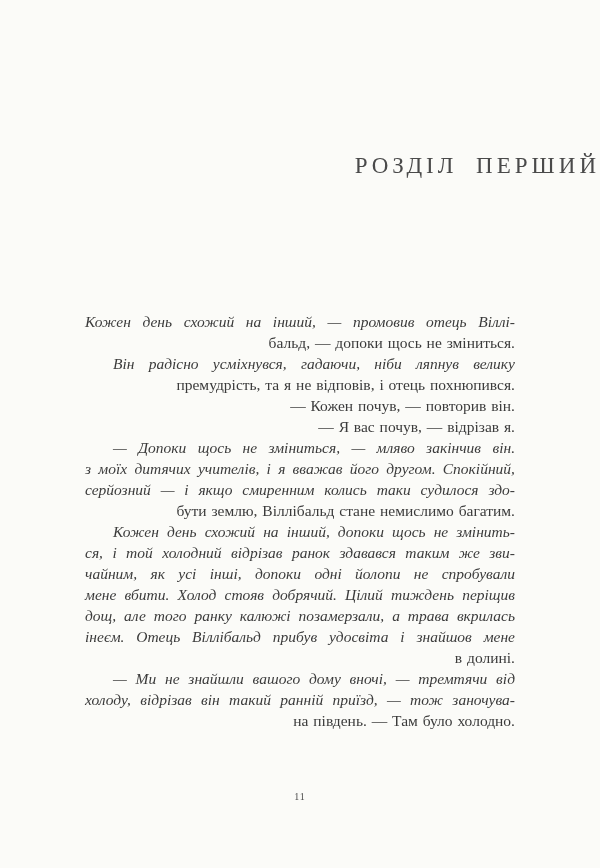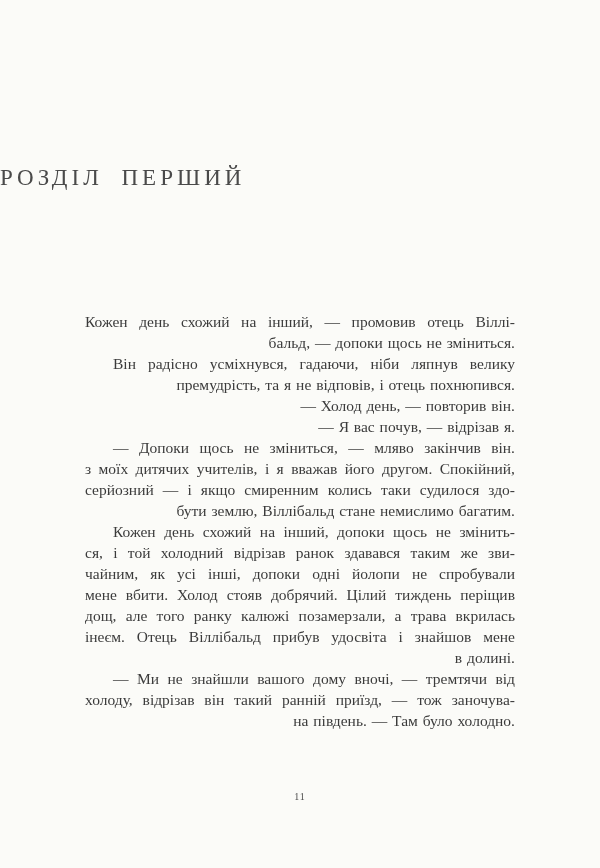--- a/index.html
+++ b/index.html
@@ -12,24 +12,24 @@
   .page {
     position: relative;
     width: 600px;
     height: 868px;
     background: var(--bg);
     font-family: "Liberation Serif", "DejaVu Serif", serif;
     overflow: hidden;
   }
   .chapter-heading {
     position: absolute;
-    top: 163px;
+    top: 151px;
     left: 0;
     width: 100%;
-    text-align: left;
+    text-align: right;
     font-size: 23px;
     line-height: 30px;
     letter-spacing: 4px;
     word-spacing: 9px;
     color: var(--heading);
     font-weight: 400;
   }
   .text-block {
     position: absolute;
     top: 311px;
@@ -40,20 +40,21 @@
     font-size: 15.5px;
     line-height: 21px;
     color: var(--text);
     text-align: right;
     white-space: normal;
     word-spacing: 1px;
   }
   .line.fill {
     text-align: justify;
     text-align-last: justify;
+    font-style: italic;
     -moz-text-align-last: justify;
   }
   .line.indent {
     text-indent: 28px;
   }
   .page-number {
     position: absolute;
     top: 791px;
     left: 0;
     width: 100%;
@@ -67,21 +68,21 @@
 <body>
 
 <div class="page">
   <div class="chapter-heading">РОЗДІЛ ПЕРШИЙ</div>
 
   <div class="text-block">
       <div class="line fill">Кожен день схожий на інший, — промовив отець Віллі-</div>
       <div class="line">бальд, — допоки щось не зміниться.</div>
       <div class="line indent fill">Він радісно усміхнувся, гадаючи, ніби ляпнув велику</div>
       <div class="line">премудрість, та я не відповів, і отець похнюпився.</div>
-      <div class="line indent">— Холод день, — повторив він.</div>
+      <div class="line indent">— Кожен почув, — повторив він.</div>
       <div class="line indent">— Я вас почув, — відрізав я.</div>
       <div class="line indent fill">— Допоки щось не зміниться, — мляво закінчив він.</div>
       <div class="line fill">з моїх дитячих учителів, і я вважав його другом. Спокійний,</div>
       <div class="line fill">серйозний — і якщо смиренним колись таки судилося здо-</div>
       <div class="line">бути землю, Віллібальд стане немислимо багатим.</div>
       <div class="line indent fill">Кожен день схожий на інший, допоки щось не змінить-</div>
       <div class="line fill">ся, і той холодний відрізав ранок здавався таким же зви-</div>
       <div class="line fill">чайним, як усі інші, допоки одні йолопи не спробували</div>
       <div class="line fill">мене вбити. Холод стояв добрячий. Цілий тиждень періщив</div>
       <div class="line fill">дощ, але того ранку калюжі позамерзали, а трава вкрилась</div>

